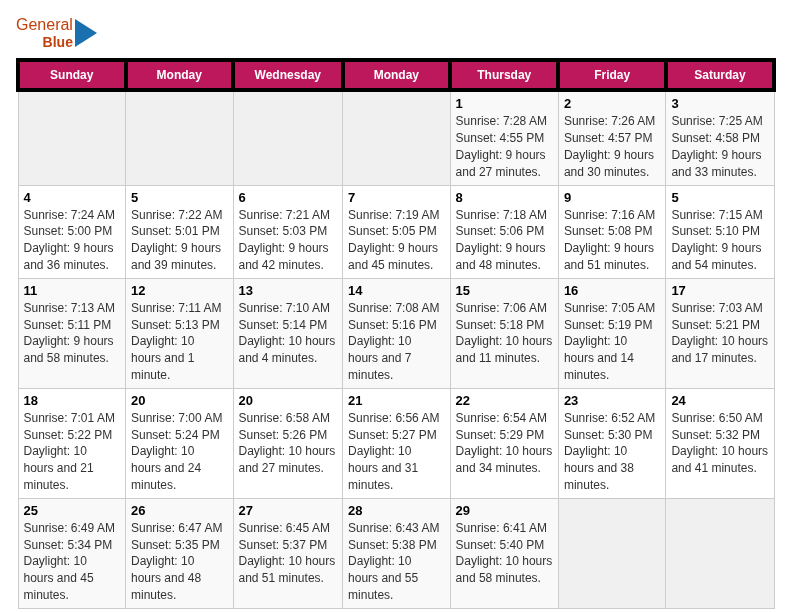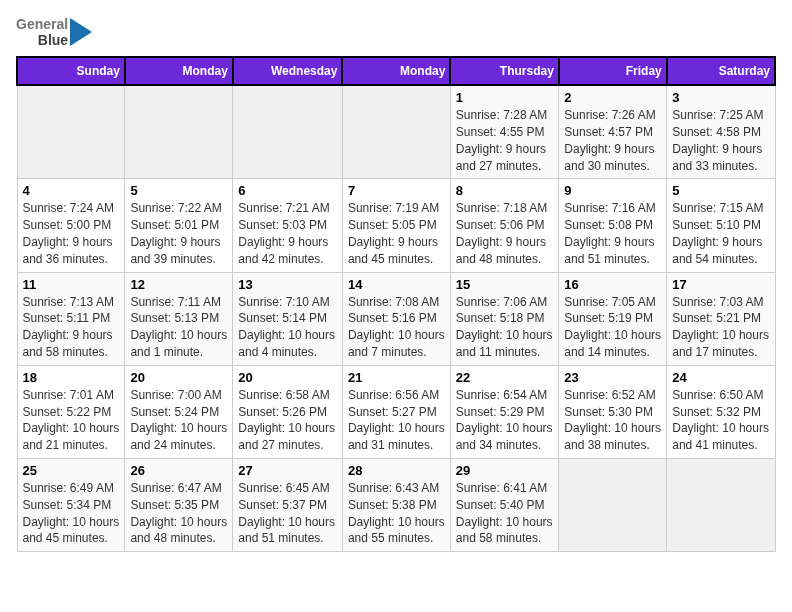--- a/index.html
+++ b/index.html
@@ -33,27 +33,27 @@
       font-size: 15px;
       color: #333;
       font-weight: bold;
     }
     table {
       width: 100%;
       border-collapse: collapse;
       font-size: 11px;
     }
     thead tr th {
-      background-color: #6d28d9;
+      background-color: #be185d;
       color: #fff;
       padding: 6px 4px;
-      text-align: right;
+      text-align: center;
       font-size: 12px;
       font-weight: bold;
-      border: 2px solid #000000;
+      border: 4px solid #000000;
     }
     tbody tr td {
       border: 1px solid #ccc;
       padding: 4px 5px;
       vertical-align: top;
       width: 113px;
       min-height: 80px;
       background: #fff;
     }
     tbody tr:nth-child(odd) td {
@@ -74,22 +74,22 @@
       background: #f0f0f0 !important;
     }
   </style>
 </head>
 <body>
 
 <div class="header-area">
   <div class="logo">
   <div style="display:flex;align-items:center;gap:0;">
     <div style="display:flex;flex-direction:column;align-items:flex-end;">
-      <span style="font-size:14px;font-weight:bold;color:#737373;line-height:1.15;">General</span>
-      <span style="font-size:14px;font-weight:bold;color:#404040;line-height:1.15;">Blue</span>
+      <span style="font-size:16px;font-weight:normal;color:#c2410c;line-height:1.15;">General</span>
+      <span style="font-size:14px;font-weight:bold;color:#c2410c;line-height:1.15;">Blue</span>
     </div>
     <svg width="22" height="28" viewBox="0 0 22 28" style="margin-left:2px;">
       <polygon points="0,0 22,14 0,28" fill="#1a6faf"></polygon>
     </svg>
   </div>
 </div>
   <div class="title-area">
     <div class="main-title"></div>
     <div class="subtitle"></div>
   </div>

